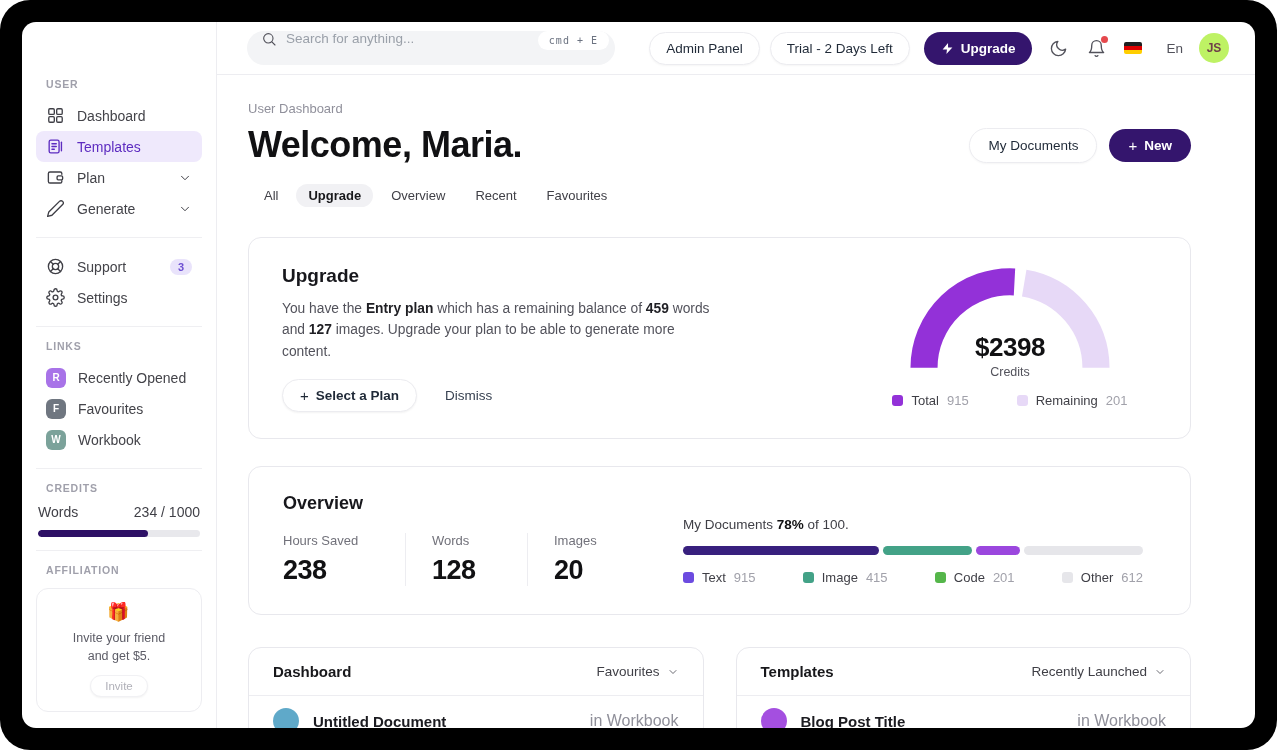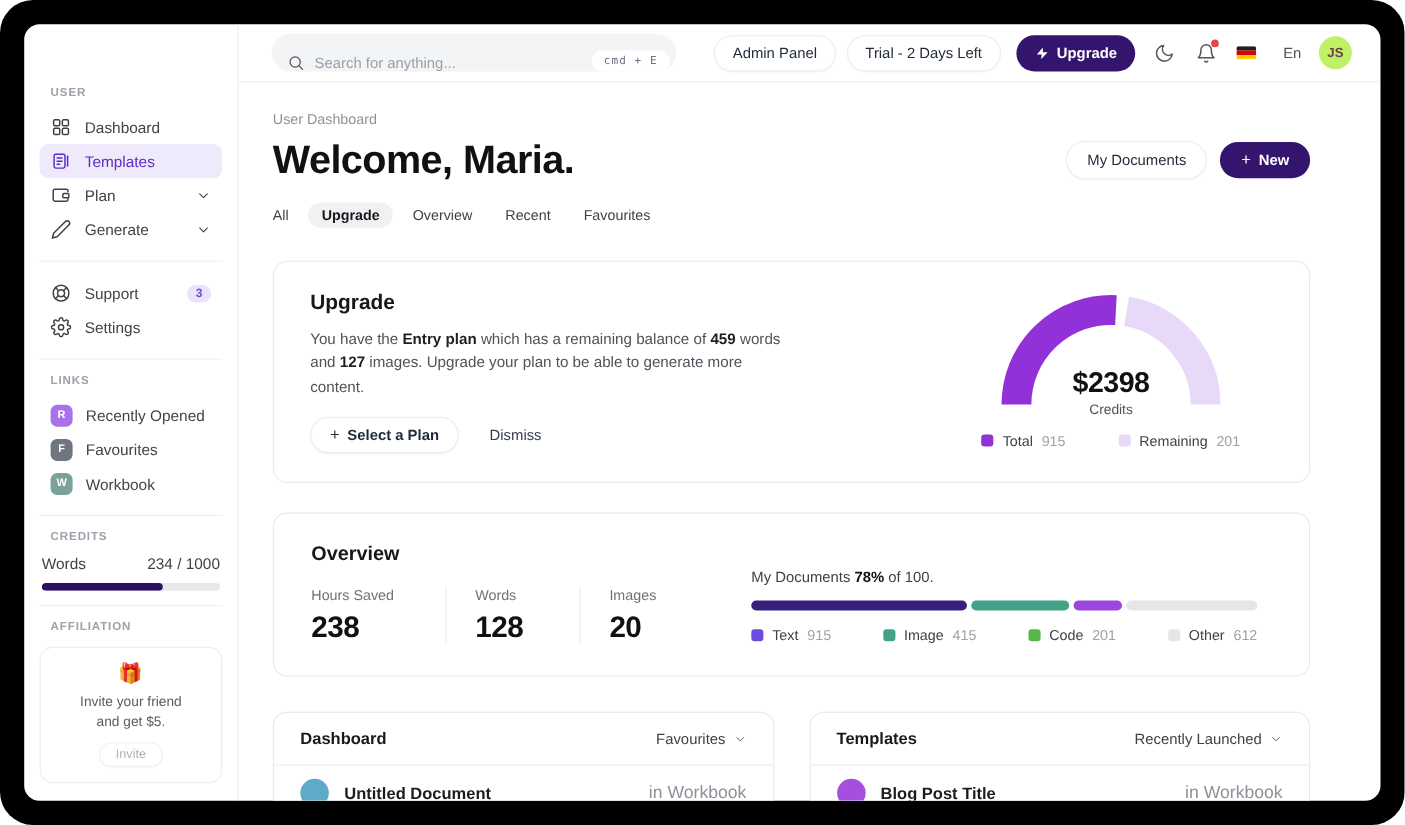--- a/index.html
+++ b/index.html
@@ -24,21 +24,21 @@
   .progress-track { height:7px; background:#e8e8ec; border-radius:4px; margin:10px 2px 0; overflow:hidden; }
   .progress-fill { height:100%; background:#2d1065; border-radius:4px; }
   .affil-card { margin-top:12px; border:1px solid #ededf1; border-radius:12px; padding:14px 8px 14px; text-align:center; }
   .affil-emoji { font-size:18px; line-height:1; }
   .affil-text { margin-top:8px; font-size:12.5px; color:#5c5c66; line-height:1.45; }
   .invite-btn { display:inline-block; margin-top:10px; padding:4px 14px; border-radius:999px; font-size:11.5px; color:#b0b0b8; background:#fff; border:1px solid #f1f1f4; box-shadow:0 1px 2px rgba(0,0,0,.05); cursor:pointer; }
 
   
   .main { flex:1; min-width:0; display:flex; flex-direction:column; }
   .topbar { height:53px; flex:none; border-bottom:1px solid #ededf1; display:flex; align-items:center; padding:0 26px 0 30px; }
-  .search { width:368px; height:34px; background:#f3f4f6; border-radius:999px; display:flex; align-items:flex-end; padding:0 6px 0 14px; gap:9px; }
+  .search { width:368px; height:34px; background:#f3f4f6; border-radius:999px; display:flex; align-items:flex-start; padding:0 6px 0 14px; gap:9px; }
   .search input { flex:1; border:none; outline:none; background:transparent; font-size:13.5px; color:#3f3f46; font-family:"Liberation Sans",sans-serif; }
   .search input::placeholder { color:#9aa0a9; }
   .kbd { background:#fff; border-radius:999px; padding:4px 11px; font-family:"DejaVu Sans Mono",monospace; font-size:10px; color:#6b7280; letter-spacing:1px; white-space:nowrap; }
   .tb-right { margin-left:auto; display:flex; align-items:center; }
   .pill-btn { background:#fff; border:1px solid #ececf0; box-shadow:0 1px 2px rgba(0,0,0,.04); border-radius:999px; padding:8px 16px; font-size:13.5px; font-weight:500; color:#1f2937; white-space:nowrap; cursor:pointer; }
   .upgrade-btn { display:flex; align-items:center; gap:7px; background:#34156d; color:#fff; border:none; border-radius:999px; padding:9px 17px; font-size:13.5px; font-weight:600; cursor:pointer; font-family:"Liberation Sans",sans-serif; }
   .icon-btn { background:none; border:none; cursor:pointer; display:grid; place-items:center; position:relative; padding:0; }
   .bell-dot { position:absolute; top:-3px; right:-2px; width:7px; height:7px; border-radius:50%; background:#e5484d; }
   .flag { width:18px; height:12px; border-radius:2px; overflow:hidden; display:flex; flex-direction:column; flex:none; }
   .flag span { flex:1; }
@@ -46,21 +46,21 @@
   .avatar { width:30px; height:30px; border-radius:50%; background:#bef264; color:#6f4049; font-size:12px; font-weight:700; display:grid; place-items:center; cursor:pointer; }
 
   .content { flex:1; overflow:hidden; padding:26px 64px 0 31px; }
   .breadcrumb { font-size:13px; color:#90909b; }
   .title-row { display:flex; align-items:center; margin-top:8px; }
   h1.page-title { font-size:36px; font-weight:800; letter-spacing:-.5px; color:#111113; }
   .title-actions { margin-left:auto; display:flex; align-items:center; gap:12px; }
   .new-btn { display:flex; align-items:center; gap:7px; background:#34156d; color:#fff; border:none; border-radius:999px; padding:9px 19px; font-size:13.5px; font-weight:600; cursor:pointer; font-family:"Liberation Sans",sans-serif; }
   .plus { font-size:15px; font-weight:400; line-height:1; }
 
-  .tabs { display:flex; align-items:center; gap:30px; margin-top:18px; font-size:13px; color:#3f3f46; }
+  .tabs { display:flex; align-items:center; gap:30px; margin-top:18px; font-size:13px; color:#3f3f46;margin-left:16px; }
   .tab { cursor:pointer; }
   .tab.active { background:#f1f1f4; border-radius:999px; padding:4px 12px; font-weight:600; color:#18181b; margin:0 -12px; }
 
   .card { background:#fff; border:1px solid #e8e8ed; border-radius:13px; }
 
   
   .upgrade-card { margin-top:30px; padding:27px 60px 26px 33px; display:flex; }
   .uc-left { max-width:440px; }
   .uc-left h2 { font-size:19px; font-weight:700; color:#17171c; }
   .uc-body { margin-top:11px; font-size:13.8px; color:#52525b; line-height:1.55; }

